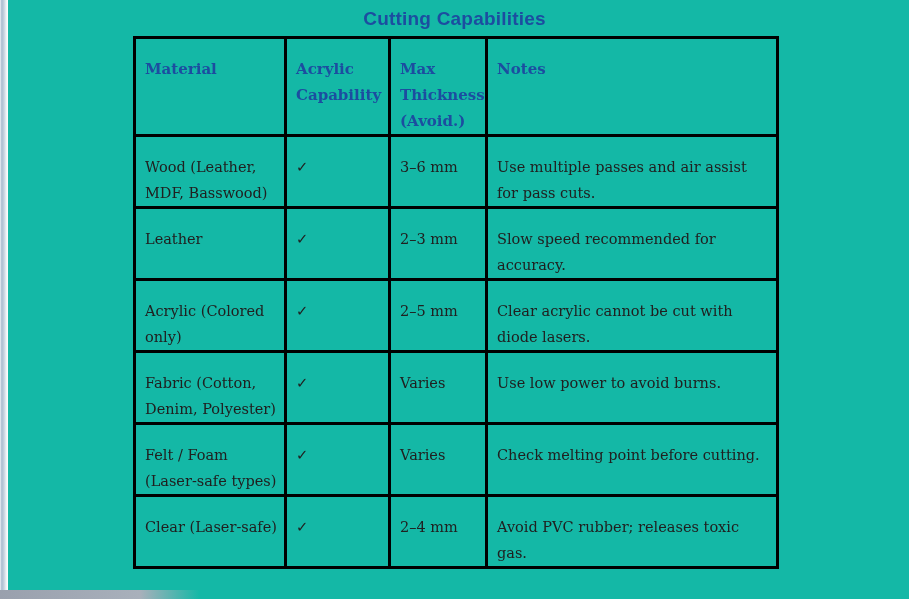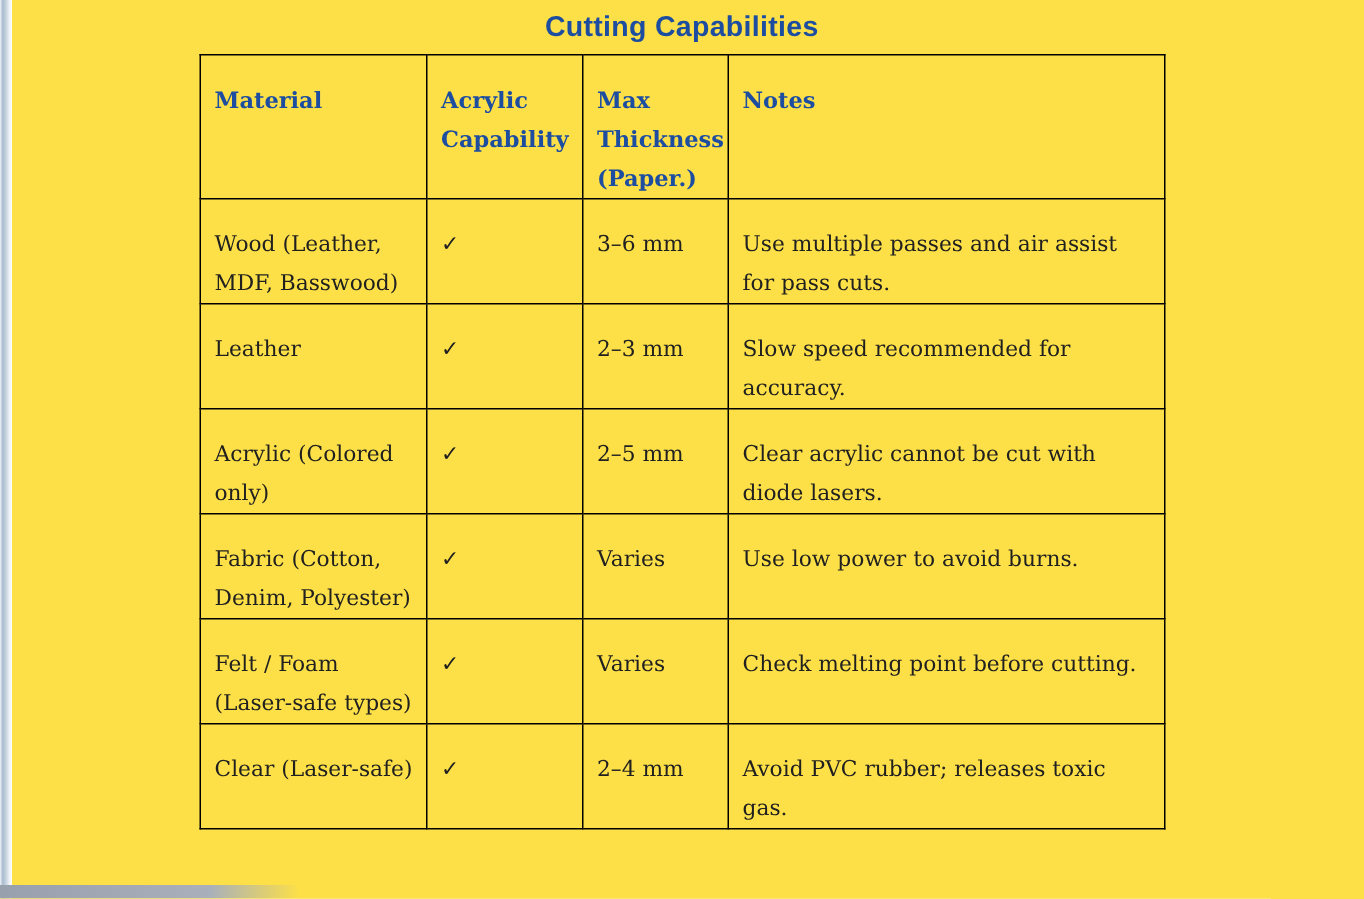--- a/index.html
+++ b/index.html
@@ -1,21 +1,21 @@
 <!DOCTYPE html>
 <html><head>
 <meta charset="utf-8">
 <style>
   html, body { margin: 0; padding: 0; }
   body { background: #ffffff; }
   .page {
     position: relative;
     width: 909px;
     height: 599px;
-    background: #fde047;
+    background: #14b8a6;
     overflow: hidden;
     font-family: "DejaVu Serif", serif;
   }
   .left-edge-stripe {
     position: absolute;
     left: 0; top: 0;
     width: 8px; height: 100%;
     background: linear-gradient(90deg, #f0f3f7 0%, #a9bcd0 22%, #c3d0dd 48%, #edf1f5 78%, #ffffff 100%);
   }
   .bottom-left-bar {
@@ -40,21 +40,21 @@
     left: 133px; top: 36px;
     width: 643px;
     border-collapse: collapse;
     table-layout: fixed;
   }
   .cap-table col.c-material  { width: 151px; }
   .cap-table col.c-check     { width: 104px; }
   .cap-table col.c-thickness { width: 97px;  }
   .cap-table col.c-notes     { width: 291px; }
   .cap-table th, .cap-table td {
-    border: 1px solid #000000;
+    border: 3px solid #000000;
     vertical-align: top;
     text-align: left;
     padding: 17px 6px 0 9px;
     font-size: 14.5px;
     line-height: 26px;
     color: #202020;
     font-weight: normal;
     overflow: hidden;
   }
   .cap-table thead tr { height: 82px; }
@@ -98,21 +98,21 @@
     <colgroup>
       <col class="c-material">
       <col class="c-check">
       <col class="c-thickness">
       <col class="c-notes">
     </colgroup>
     <thead>
       <tr id="header-row">
           <th>Material</th>
           <th>Acrylic Capability</th>
-          <th>Max Thickness (Paper.)</th>
+          <th>Max Thickness (Avoid.)</th>
           <th>Notes</th>
         </tr>
     </thead>
     <tbody id="table-body">
         <tr>
           <td><span>Wood (Leather, MDF, Basswood)</span></td>
           <td><span>✓</span></td>
           <td><span>3–6 mm</span></td>
           <td><span>Use multiple passes and air assist for pass cuts.</span></td>
         </tr>

